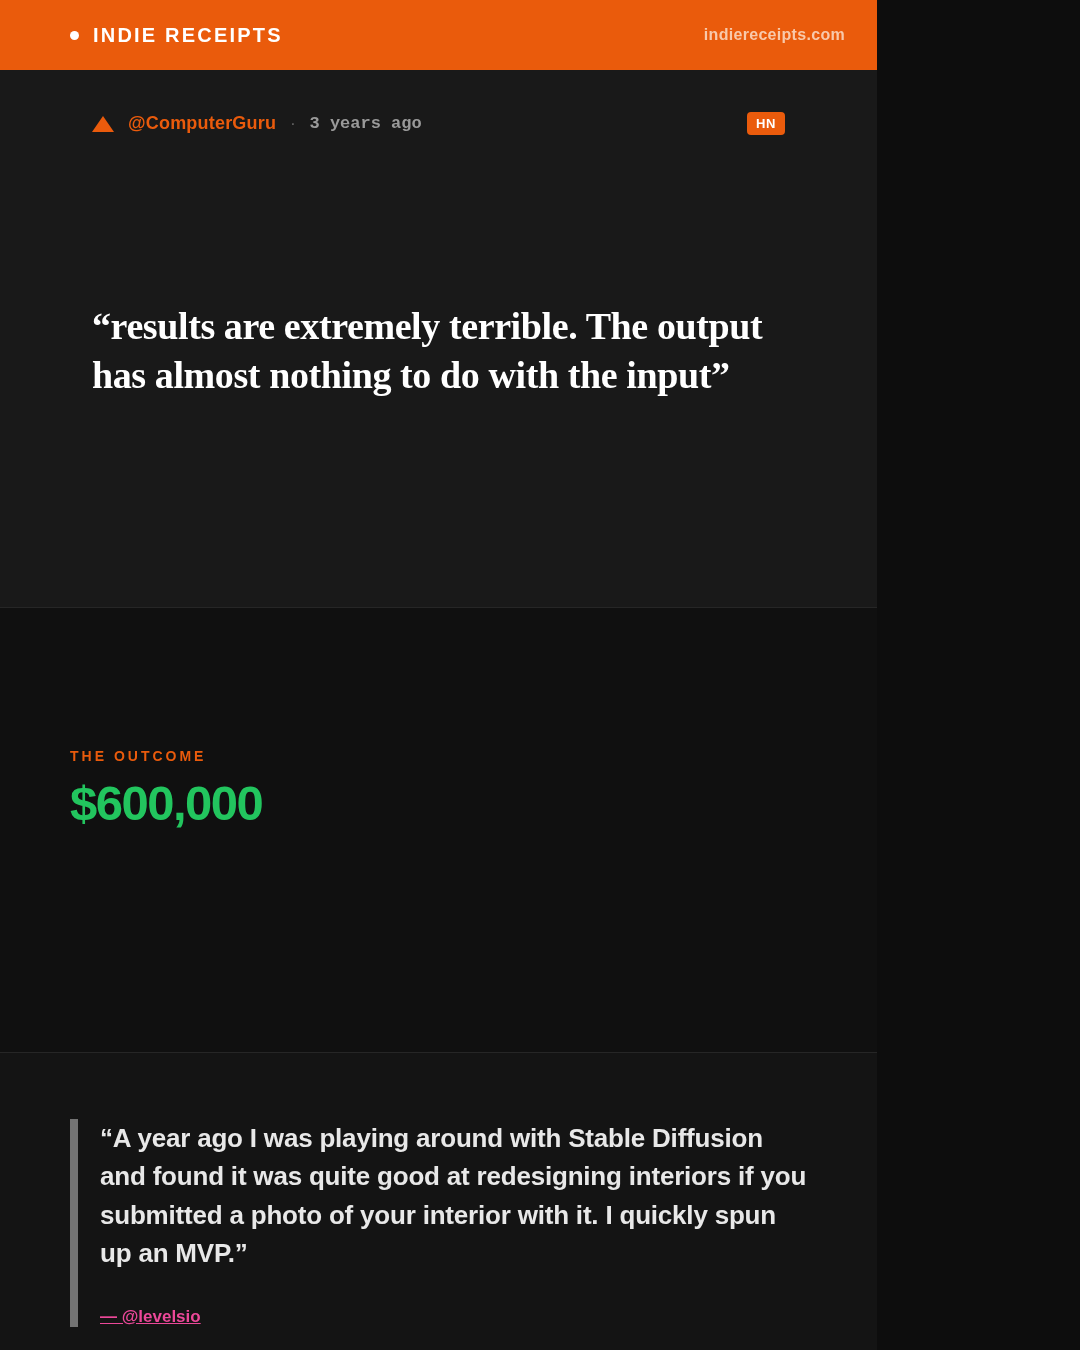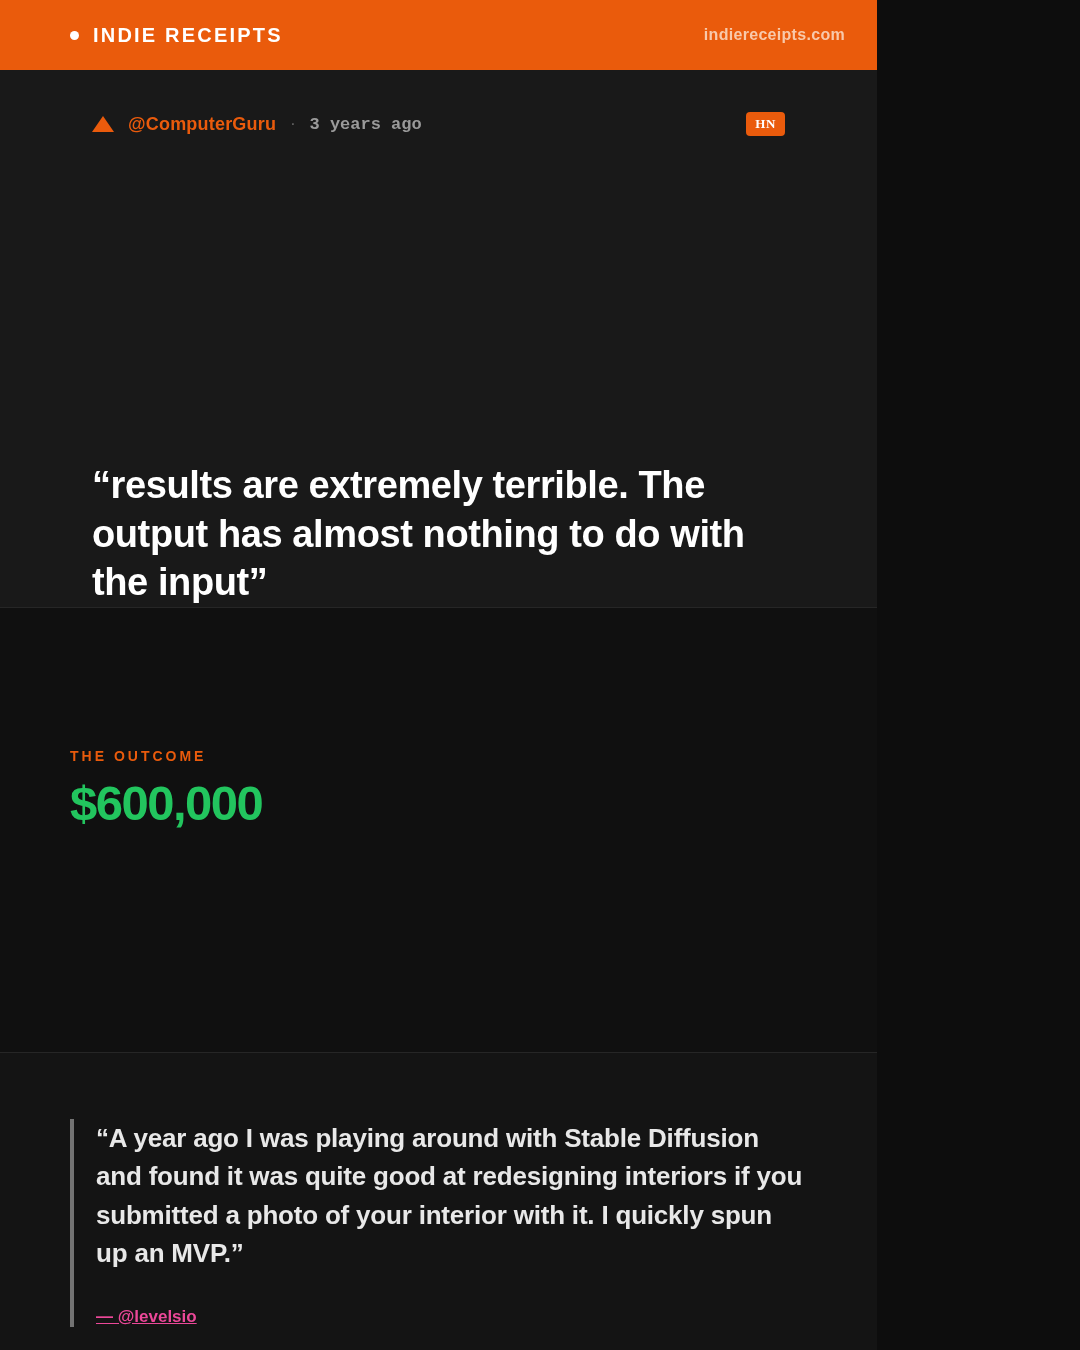--- a/index.html
+++ b/index.html
@@ -103,26 +103,26 @@
     font-family: Liberation Mono, monospace;
   }
   .badge {
     background: #ea5b0c;
     color: #ffffff;
     font-size: 13px;
     font-weight: bold;
     letter-spacing: 0.6px;
     padding: 4px 9px;
     border-radius: 4px;
-    font-family: Liberation Serif, serif;
   }
   .quote-main {
     flex: 1;
     display: flex;
-    align-items: flex-end;
+    align-items: center;
+    font-family: Liberation Serif, serif;
   }
   .quote-text {
     color: #ffffff;
     font-size: 38px;
     line-height: 1.28;
     font-weight: bold;
     letter-spacing: -0.4px;
     max-width: 880px;
     margin-top: -40px;
   }
@@ -155,21 +155,21 @@
   }
 
   
   .panel-story {
     flex: 1 1 auto;
     background: #141414;
     border-top: 1px solid #262626;
     padding: 66px 70px 0 70px;
   }
   .story-block {
-    border-left: 4px solid #737373;
+    border-left: 8px solid #737373;
     padding-left: 22px;
   }
   .story-text {
     color: #e8e8e8;
     font-size: 26px;
     line-height: 1.48;
     font-weight: bold;
     letter-spacing: -0.2px;
     max-width: 910px;
   }

